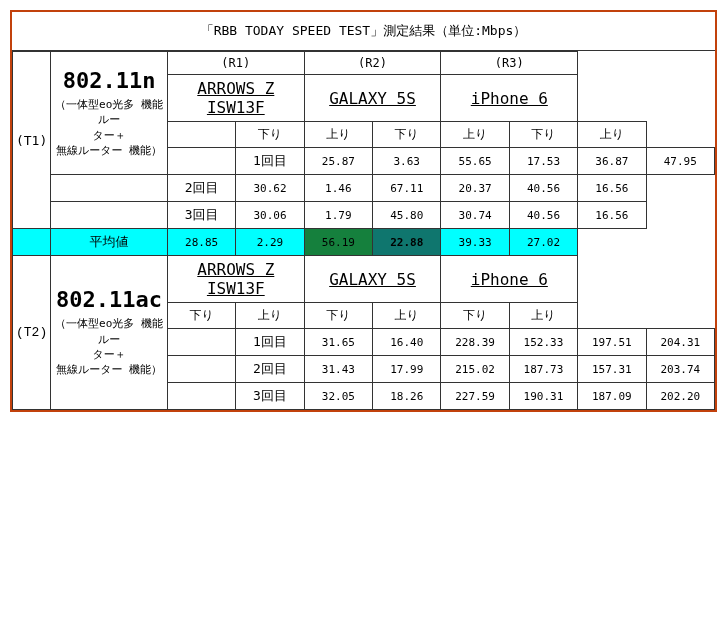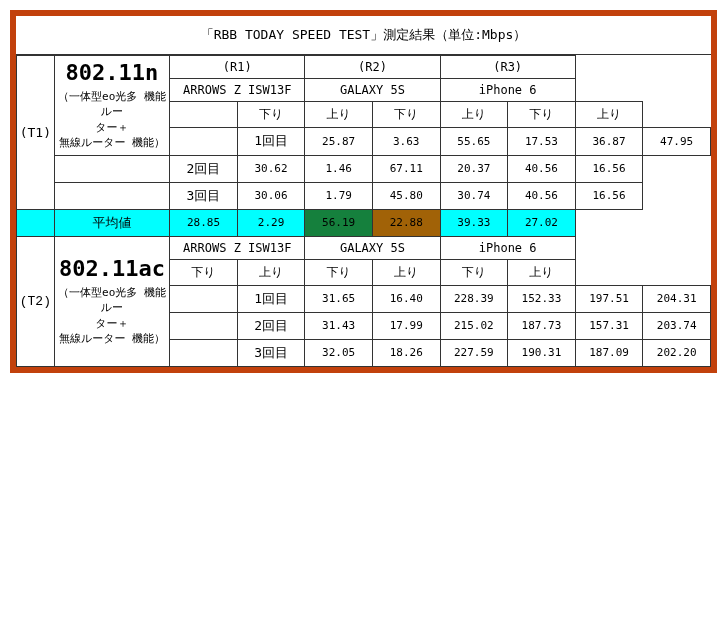--- a/index.html
+++ b/index.html
@@ -8,21 +8,21 @@
       font-size: 13px;
       background: #fff;
       display: flex;
       justify-content: center;
       align-items: flex-start;
       padding: 10px;
     }
     .outer-table {
       border-collapse: collapse;
       width: 710px;
-      border: 6px solid #c2410c;
+      border: 2px solid #c2410c;
       padding-left: 40px;
     }
     .outer-table td, .outer-table th {
       border: 1px solid #333;
       padding: 0;
       vertical-align: middle;
     }
     .title-row td {
       text-align: center;
       padding: 10px 4px;
@@ -50,21 +50,22 @@
     .t-label {
       font-size: 13px;
       width: 30px;
       text-align: center;
     }
     .avg-row td {
       background-color: #00ffff;
       font-weight: normal;
     }
     .device-header {
-      font-size: 12px;
+      font-size: 16px;
+      text-decoration: underline;
     }
     .dir-header {
       font-size: 12px;
       margin-left: 32px;
     }
     .data-cell {
       font-size: 11px;
       width: 65px;
     }
     .round-label {
@@ -143,21 +144,21 @@
           <td class="data-cell">40.56</td>
           <td class="data-cell">16.56</td>
         </tr>
 
         <tr class="avg-row">
           <td class="t-label" style="background:#00ffff;"></td>
           <td class="round-label" style="background:#00ffff;">平均値</td>
           <td class="data-cell" style="background:#00ffff;">28.85</td>
           <td class="data-cell" style="background:#00ffff;">2.29</td>
           <td class="data-cell" style="background:#15803d;">56.19</td>
-          <td class="data-cell" style="background:#a16207;">22.88</td>
+          <td class="data-cell" style="background:#0f766e;font-weight:bold;">22.88</td>
           <td class="data-cell" style="background:#00ffff;">39.33</td>
           <td class="data-cell" style="background:#00ffff;">27.02</td>
         </tr>
 
         <tr>
           <td rowspan="5" class="t-label" style="width:32px;font-family:Liberation Mono, monospace;">(T2)</td>
           <td rowspan="5" class="standard-cell">
             <div style="font-size:22px; font-weight:bold;">802.11ac</div>
             <div style="font-size:11px; font-weight:normal; line-height:1.4; margin-top:4px;">（一体型eo光多 機能ルー<br>ター＋<br>無線ルーター 機能）</div>
           </td>

